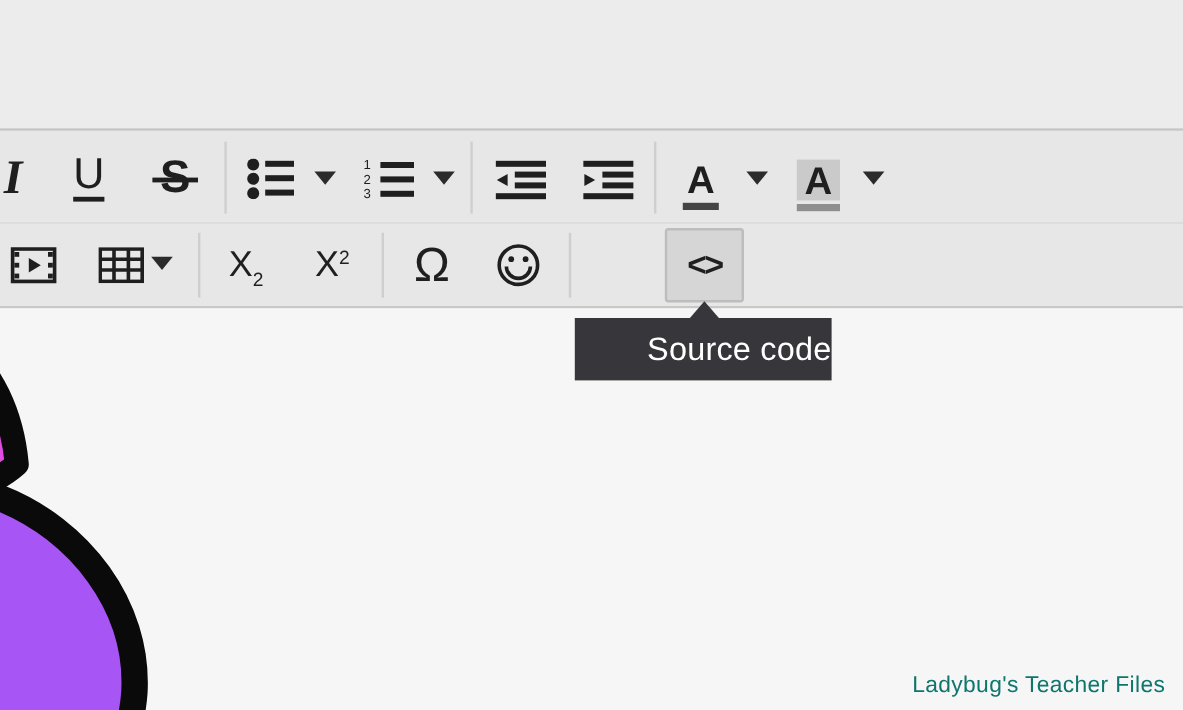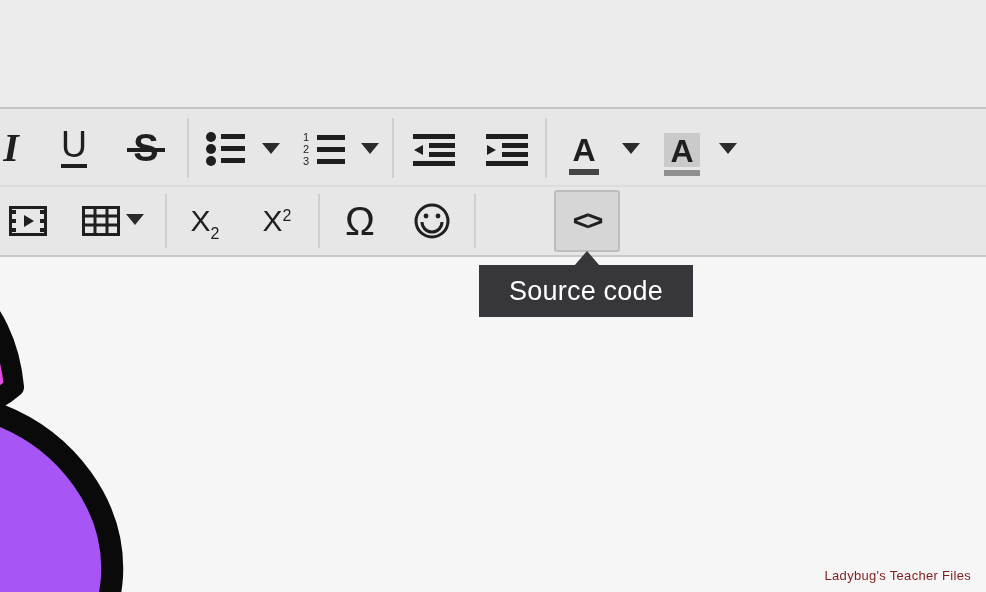--- a/index.html
+++ b/index.html
@@ -120,21 +120,21 @@
   
   .tooltip {
     position: absolute;
     left: 479px;
     top: 265px;
     width: 214px;
     height: 52px;
     background: #37373b;
     display: flex;
     align-items: center;
-    justify-content: center;
+    justify-content: flex-end;
   }
   .tooltip-text {
     color: #ffffff;
     font-family: "Liberation Sans", sans-serif;
     font-size: 27px;
     letter-spacing: 0.2px;
     white-space: nowrap;
   }
   .tooltip-arrow {
     position: absolute;
@@ -145,22 +145,22 @@
     border-right: 13px solid transparent;
     border-bottom: 15px solid #37373b;
   }
 
   
   .watermark {
     position: absolute;
     right: 15px;
     bottom: 9px;
     font-family: "Liberation Sans", sans-serif;
-    font-size: 13px;
-    color: #7f1d1d;
+    font-size: 19px;
+    color: #0f766e;
     letter-spacing: 0.3px;
     white-space: nowrap;
   }
 </style>
 </head>
 <body>
 
 <div id="page">
 
   <div class="top-blank"></div>

